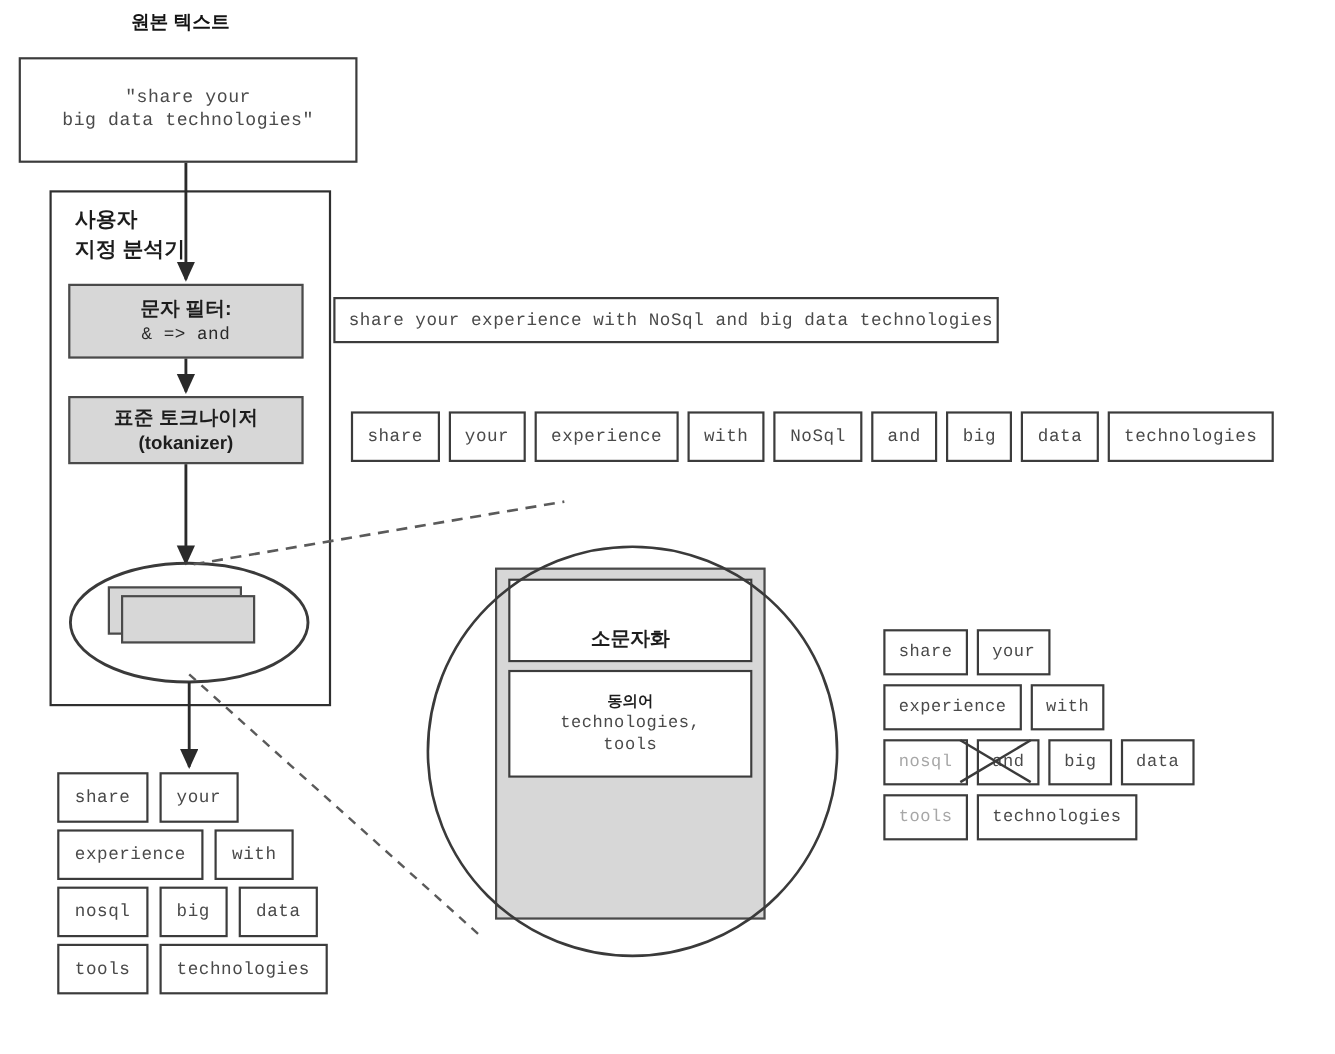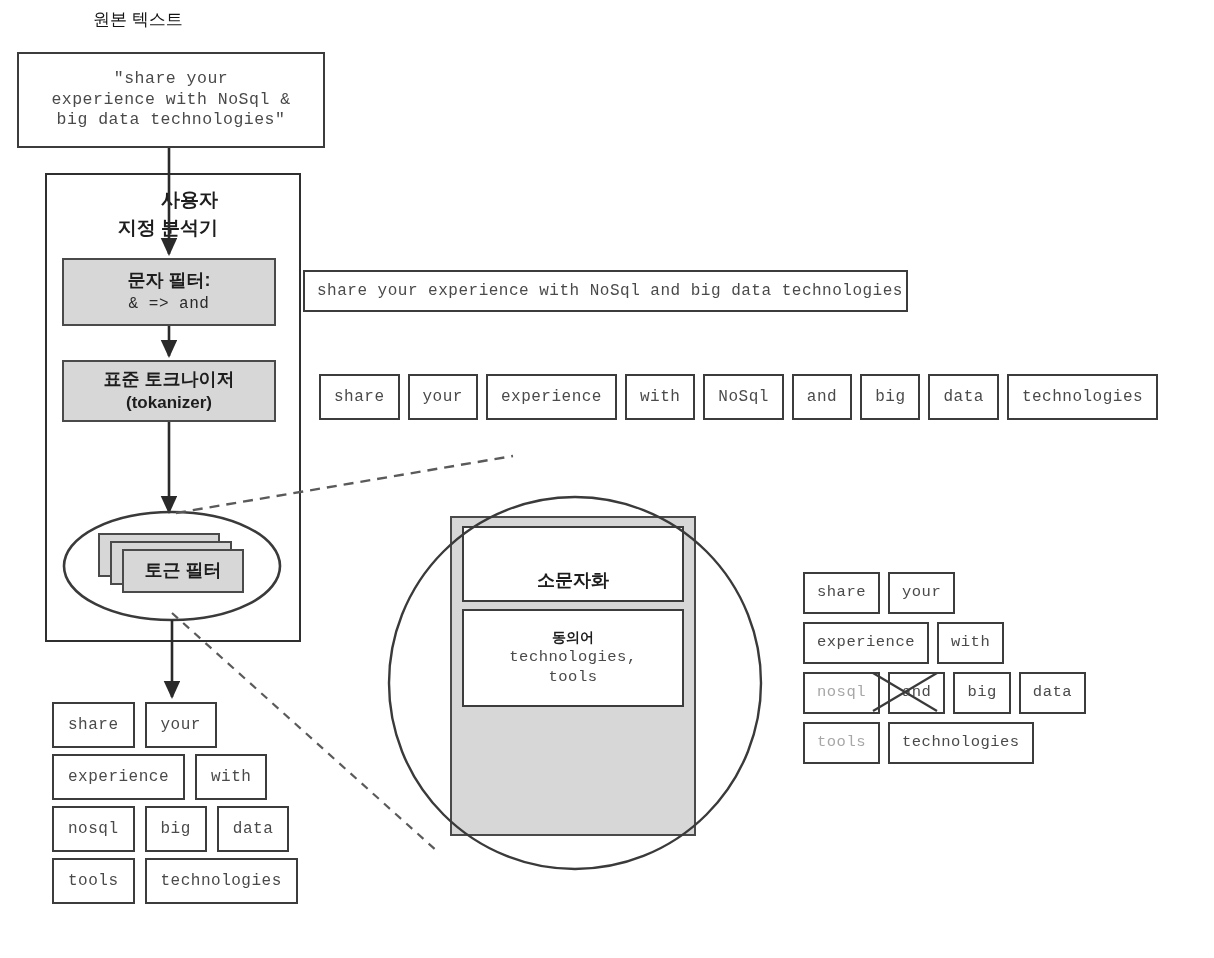--- a/index.html
+++ b/index.html
@@ -59,23 +59,24 @@
   }
 
   
   .container-box {
     border: 2px solid #2f2f2f;
     background: transparent;
   }
 
   .label-top {
     font-size: 17px;
-    font-weight: normal;
+    font-weight: bold;
     color: #141414;
     white-space: nowrap;
+    margin-left: 26px;
   }
 
   .caption {
     font-size: 19px;
     color: #2b2b2b;
     white-space: nowrap;
   }
   .caption b { font-weight: bold; font-size: 21px; }
   .caption .tri { font-size: 15px; color: #3b3b3b; vertical-align: 2px; }
 
@@ -92,47 +93,43 @@
 </style>
 </head>
 <body>
 
 <div class="stage">
 
   <div class="abs label-top" style="left:93px; top:8px;">원본 텍스트</div>
 
   <div class="abs obox mono" style="left:17px; top:52px; width:308px; height:96px; flex-direction:column; font-size:16.5px;">
     <div>"share your</div>
-    <div>experience with NoSql &amp;</div>
     <div>big data technologies"</div>
   </div>
 
   <div class="abs container-box" style="left:45px; top:173px; width:256px; height:469px;"></div>
 
-  <div class="abs kor" style="left:68px; top:186px; width:150px; font-size:19px; line-height:1.45; text-align:right;">
+  <div class="abs kor" style="left:68px; top:186px; width:150px; font-size:19px; line-height:1.45; text-align:left;">
     <div>사용자</div>
     <div>지정 분석기</div>
   </div>
 
   <div class="abs gbox" style="left:62px; top:258px; width:214px; height:68px;">
     <div class="kor" style="font-size:18px;">문자 필터:</div>
     <div class="mono" style="font-size:16px; color:#2a2a2a; margin-top:2px;">&amp;  =&gt;  and</div>
   </div>
 
   <div class="abs gbox" style="left:62px; top:360px; width:214px; height:62px;">
     <div class="kor" style="font-size:18px;">표준 토크나이저</div>
     <div style="font-size:17px; font-weight:bold; color:#1d1d1d; margin-top:1px;">(tokanizer)</div>
   </div>
 
   <div class="abs" style="left:98px; top:533px; width:150px; height:62px;">
     <div class="abs" style="left:0px; top:0px; width:122px; height:44px; background:#d7d7d7; border:2px solid #4a4a4a;"></div>
     <div class="abs" style="left:12px; top:8px; width:122px; height:44px; background:#d7d7d7; border:2px solid #4a4a4a;"></div>
-    <div class="abs gbox" style="left:24px; top:16px; width:122px; height:44px;">
-      <div class="kor" style="font-size:18px;">토근 필터</div>
-    </div>
   </div>
 
   <div class="abs obox mono" style="left:303px; top:270px; width:605px; height:42px; font-size:16px; justify-content:flex-start; padding-left:12px;">
     <span>share your experience with NoSql and big data technologies</span>
   </div>
 
   <div class="row" style="left:303px; top:374px; gap:8px;">
     <div class="obox mono" style="height:42px; font-size:16px; padding:0 13px;">
         <span>share</span>
       </div>

